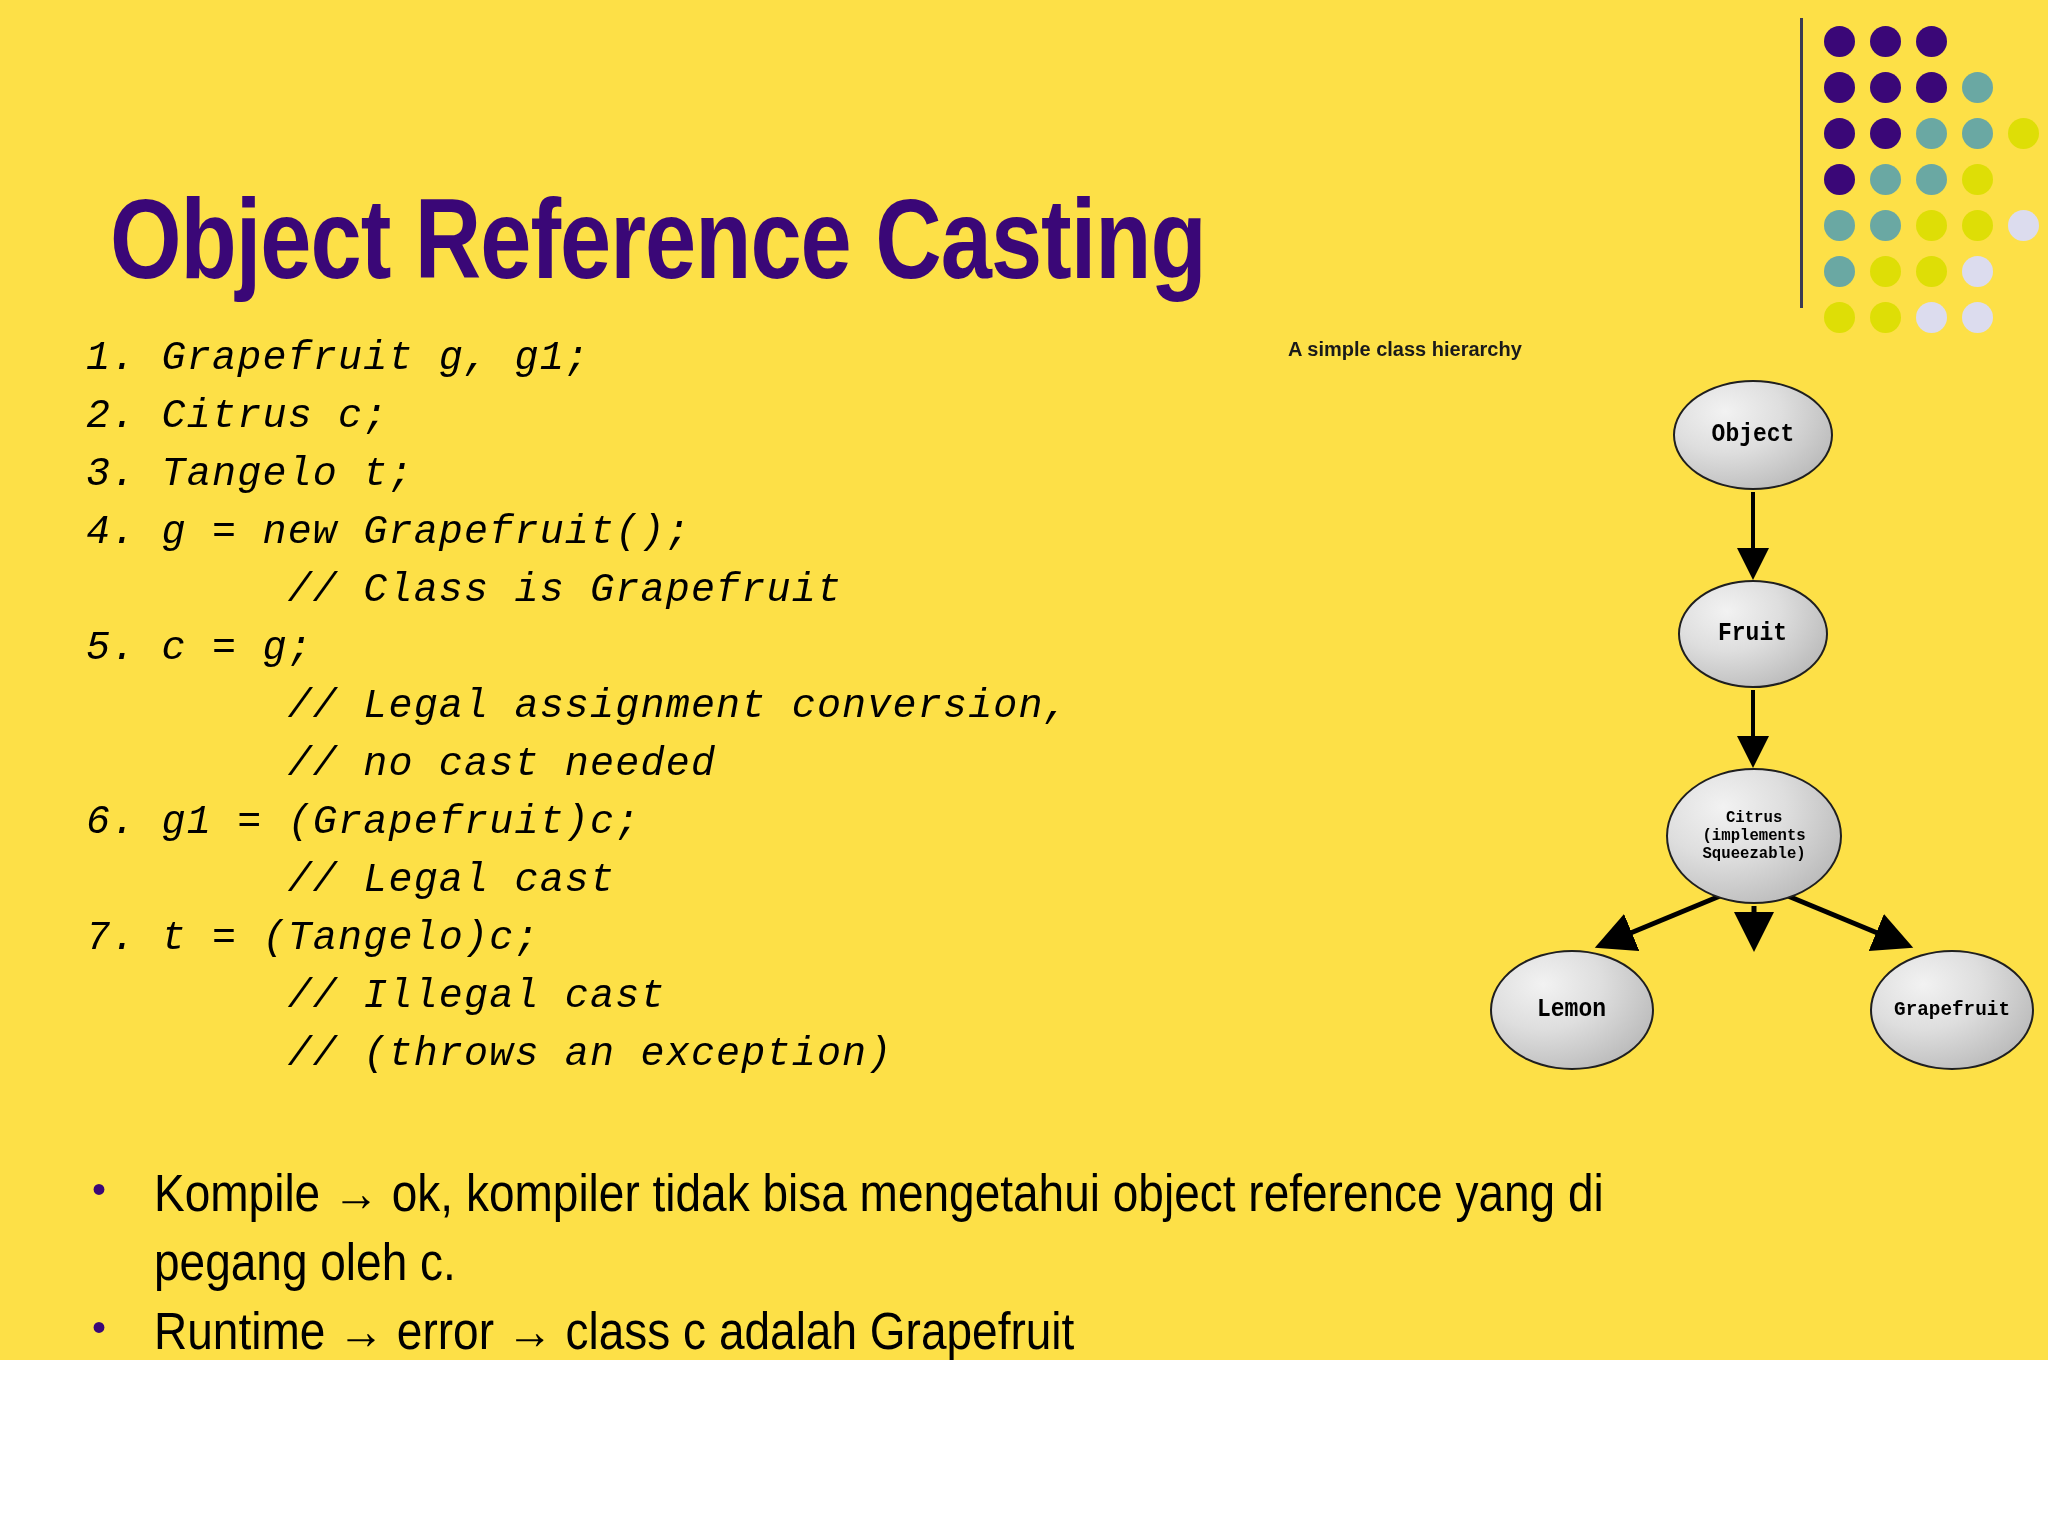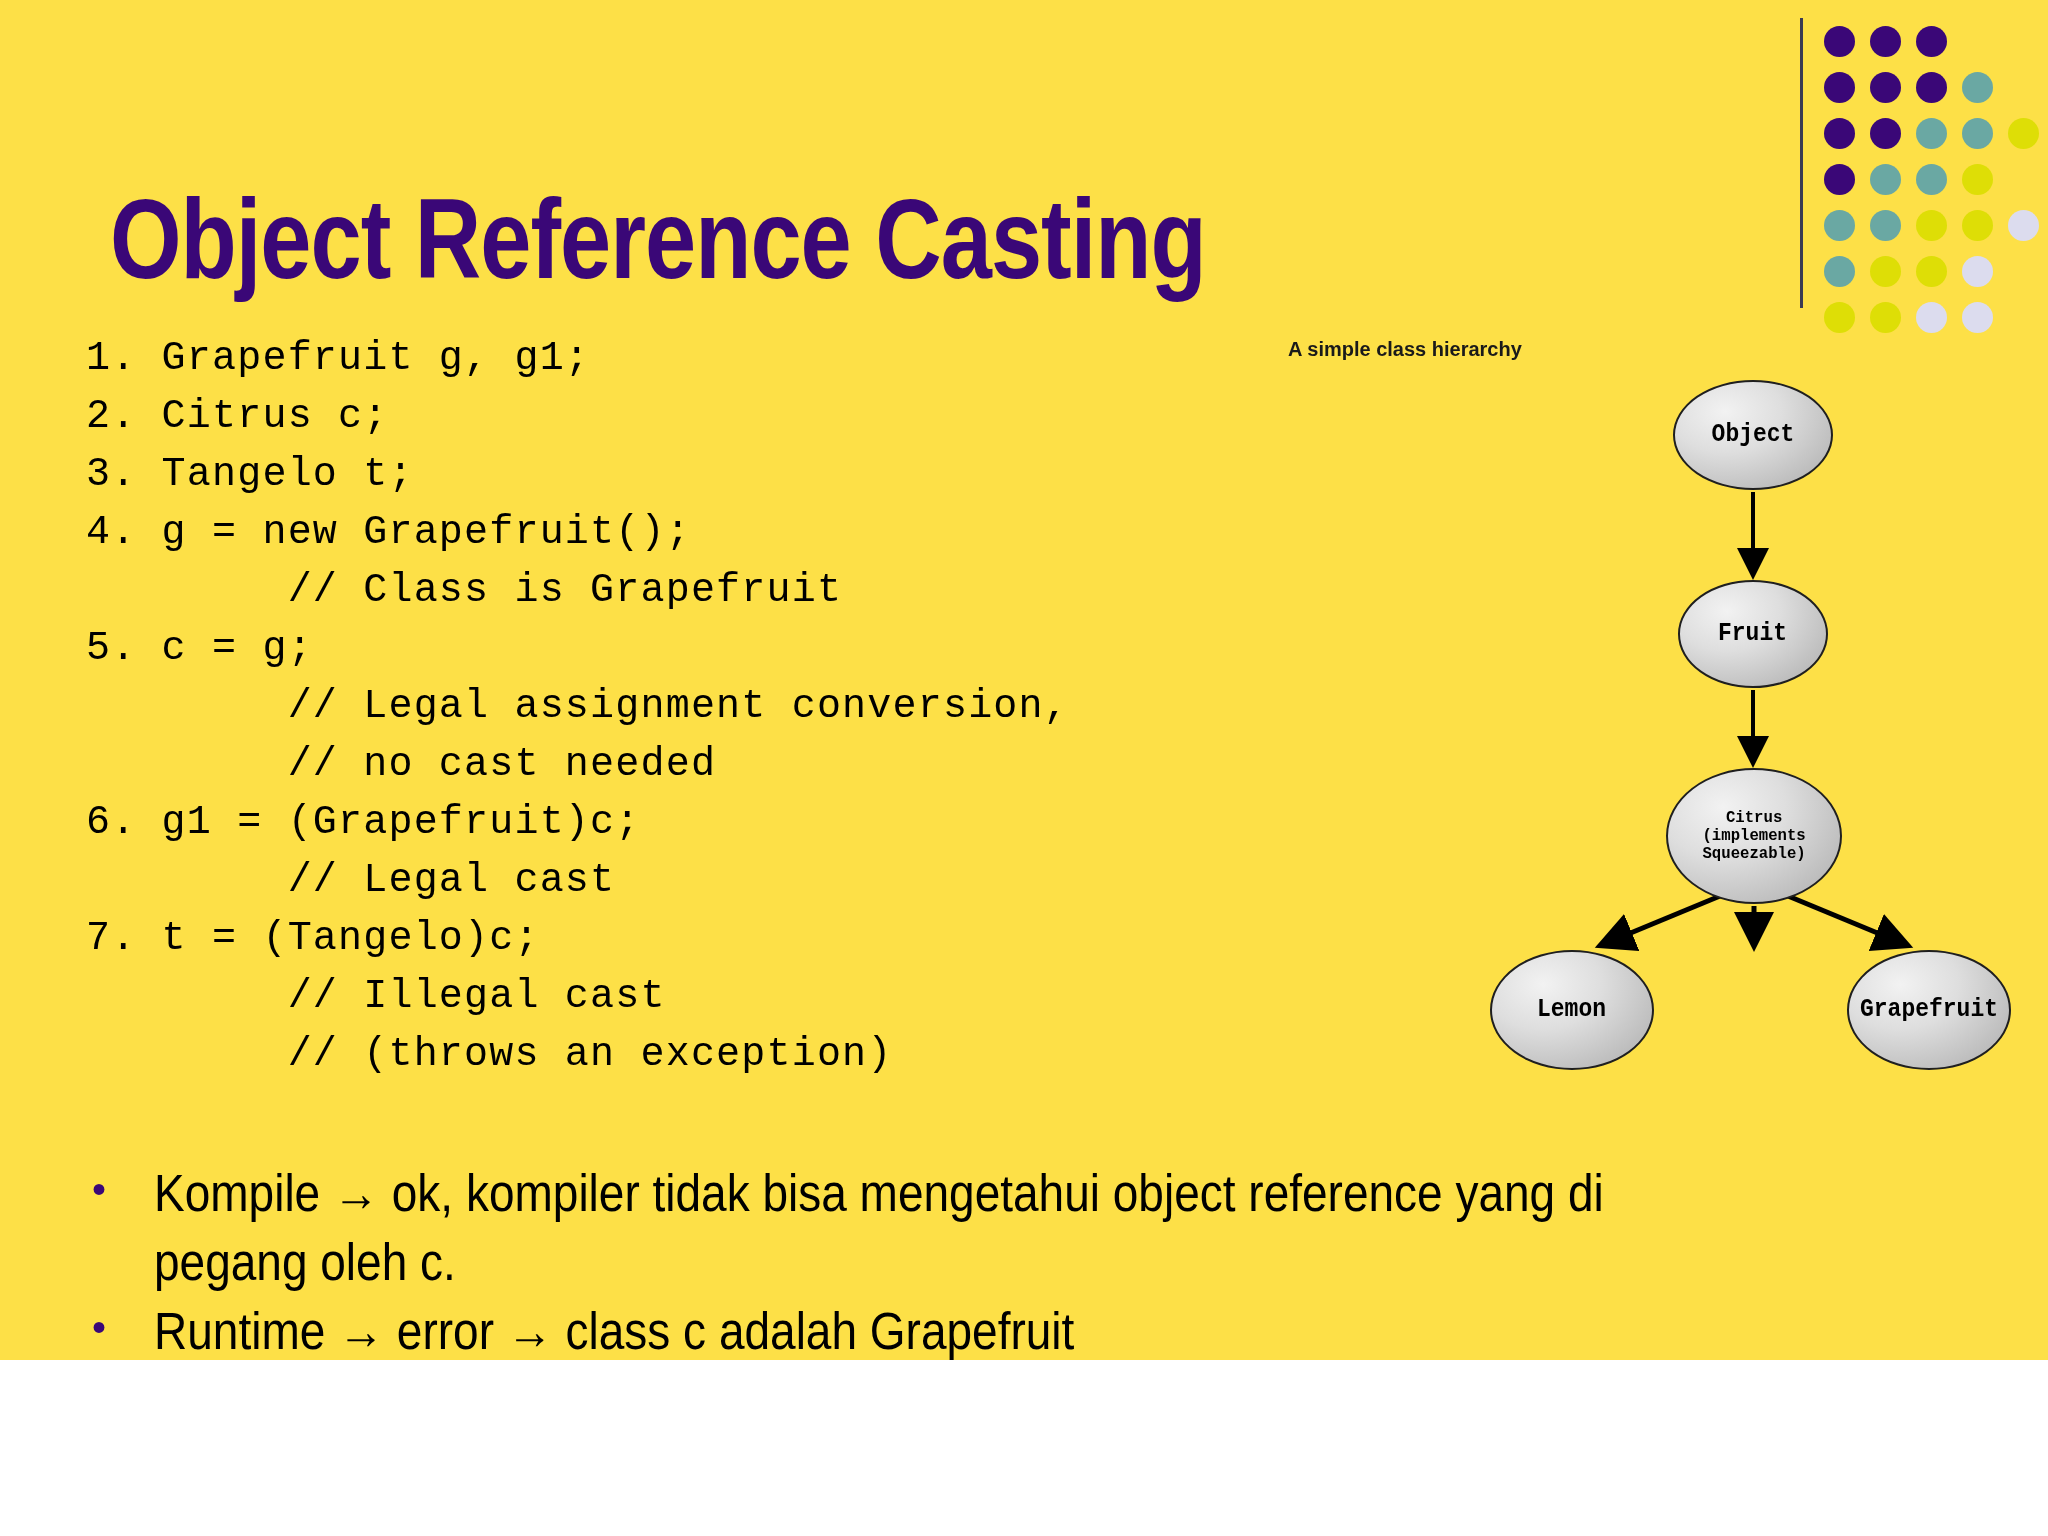--- a/index.html
+++ b/index.html
@@ -60,21 +60,21 @@
     position: absolute;
     left: 86px;
     top: 330px;
     font-family: "Liberation Mono", "DejaVu Sans Mono", monospace;
     font-size: 40px;
     line-height: 58px;
     color: #000000;
     white-space: pre;
     letter-spacing: 1.2px;
   }
-  .code-line { display: block; }
+  .code-line { display: block; font-style: italic; }
 
   
   .diagram-caption {
     position: absolute;
     left: 1288px;
     top: 338px;
     font-size: 20px;
     font-weight: bold;
     color: #1a1a1a;
     white-space: nowrap;
@@ -103,21 +103,21 @@
     line-height: 1.06;
     box-sizing: border-box;
   }
   .node-label { transform: scaleX(0.92); }
 
   .node-object   { left: 203px; top: 0px;   width: 160px; height: 110px; font-size: 25px; }
   .node-fruit    { left: 208px; top: 200px; width: 150px; height: 108px; font-size: 25px; }
   .node-citrus   { left: 196px; top: 388px; width: 176px; height: 136px; font-size: 17px; }
   .node-lemon    { left: 20px;  top: 570px; width: 164px; height: 120px; font-size: 25px; }
   .node-tangelo  { left: 202px; top: 570px; width: 164px; height: 120px; font-size: 25px; }
-  .node-grapefruit { left: 377px; top: 570px; width: 164px; height: 120px; font-size: 25px; }
+  .node-grapefruit { left: 400px; top: 570px; width: 164px; height: 120px; font-size: 21px; }
 
   .diagram svg.edges {
     position: absolute;
     left: 0; top: 0;
     width: 560px; height: 720px;
     overflow: visible;
   }
 
   
   .bullets {

